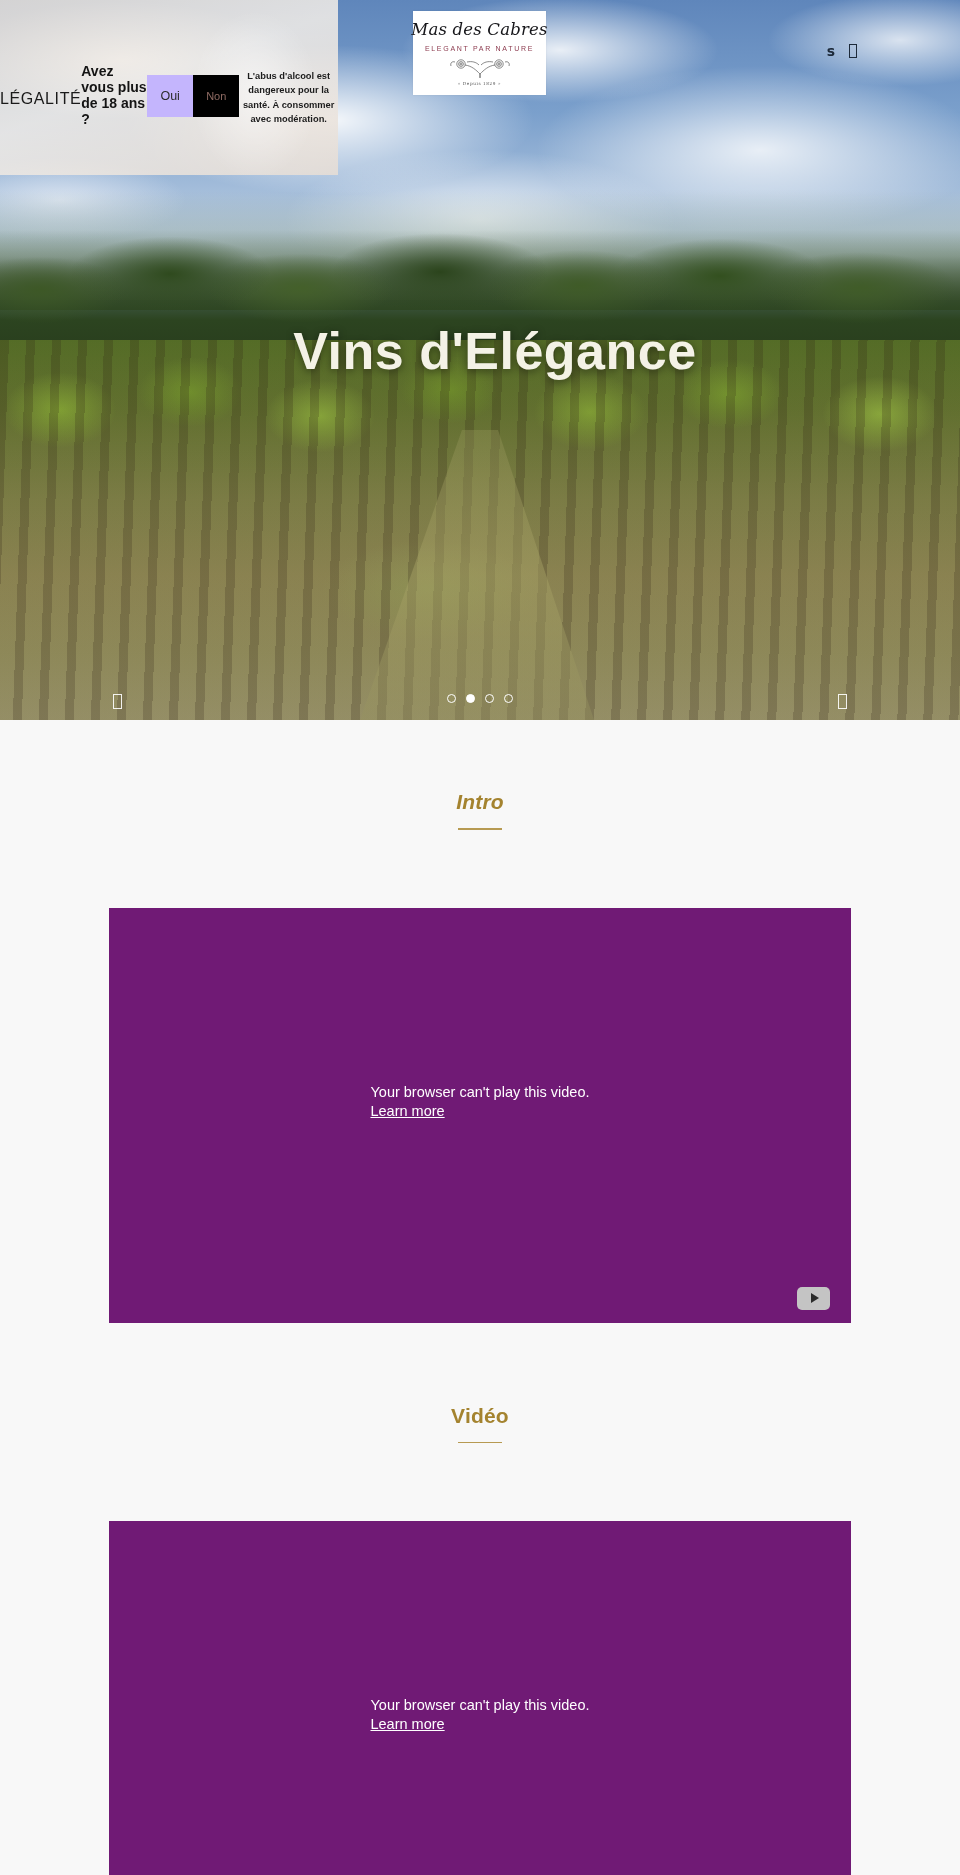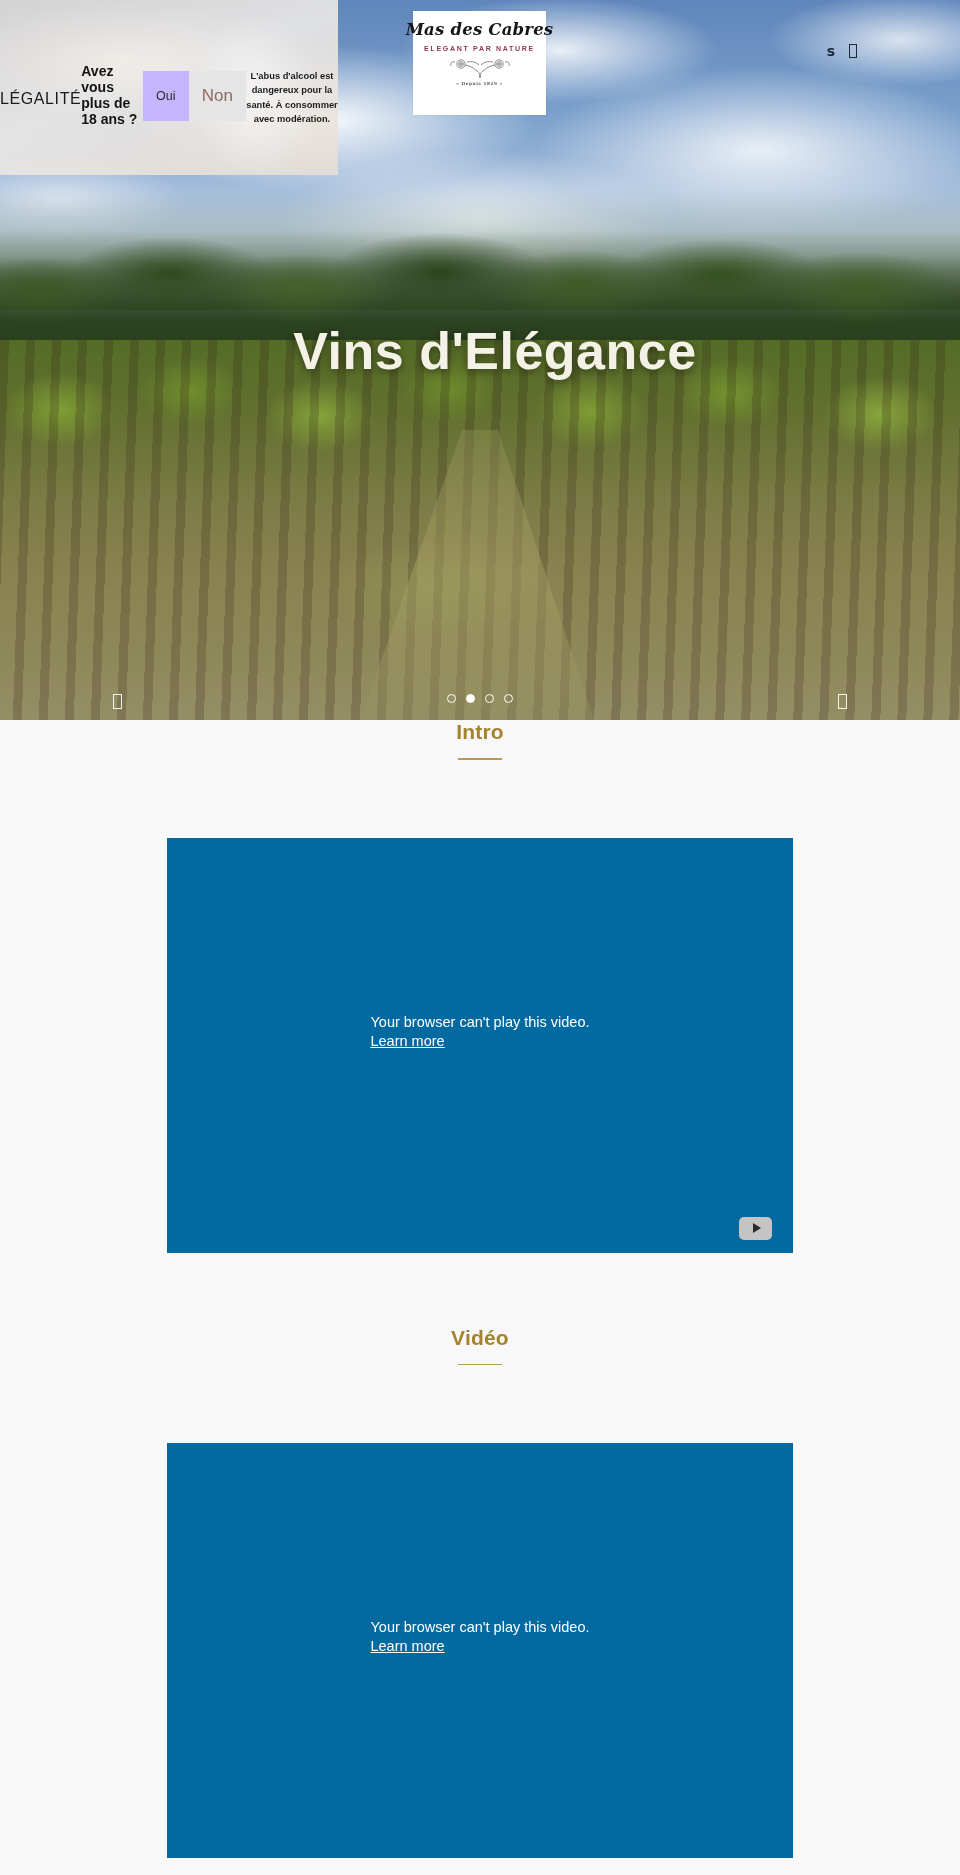--- a/index.html
+++ b/index.html
@@ -115,30 +115,29 @@
     display: inline-block;
     width: 8px; height: 14px;
     border: 1.4px solid #1d2a3a;
     font-size: 0;
   }
 
   
   .logo-card {
     position: absolute;
     left: 413px; top: 11px;
-    width: 133px; height: 104px;
+    width: 133px; height: 84px;
     background: #ffffff;
     z-index: 5;
     display: flex;
     flex-direction: column;
     align-items: center;
     justify-content: flex-start;
     padding-top: 11px;
     box-shadow: 0 0 2px rgba(0,0,0,.08);
-    font-weight: bold;
   }
   .logo-name {
     font-family: "DejaVu Serif", serif;
     font-style: italic;
     font-size: 16.5px;
     color: #16161a;
     letter-spacing: .2px;
     line-height: 1;
     white-space: nowrap;
   }
@@ -238,23 +237,23 @@
     background: #c4b5fd;
     color: #2b2b2b;
     font-size: 12.5px;
     border: none;
     cursor: pointer;
     font-family: "Liberation Sans", sans-serif;
   }
   .btn-non {
     min-width: 46px;
     padding: 15px 13px;
-    background: #e5e5e5;
+    background: #000000;
     color: #8f6b63;
-    font-size: 17px;
+    font-size: 11px;
     border: none;
     cursor: pointer;
     font-family: "Liberation Sans", sans-serif;
   }
   .age-warning {
     margin-top: 20px;
     width: 272px;
     text-align: center;
     font-size: 9.3px;
     font-weight: 700;
@@ -273,23 +272,23 @@
     letter-spacing: .2px;
   }
   .section-rule {
     margin: 14px auto 0;
     width: 44px; height: 1.5px;
     background: #b79a52;
   }
 
   .video-frame {
     position: relative;
-    width: 626px;
-    margin: 0 auto;
-    background: #0369a1;
+    width: 742px;
+    margin: 8px auto;
+    background: #701a75;
     overflow: hidden;
   }
   .video-msg {
     position: absolute;
     left: 50%;
     transform: translateX(-50%);
     text-align: left;
     color: #ffffff;
     font-size: 14.5px;
     line-height: 1.32;
@@ -380,21 +379,21 @@
         <button class="btn-oui">Oui</button>
         <button class="btn-non">Non</button>
       </div>
       <div class="age-warning">L'abus d'alcool est dangereux pour la santé. À consommer avec modération.</div>
     </div>
   </section>
 
   <main class="content">
 
     <section>
-      <div class="section-head" style="">
+      <div class="section-head" style="padding-top:70px;font-style:italic;">
         <h2 class="section-title">Intro</h2>
         <div class="section-rule"></div>
       </div>
 
       <div class="video-frame" style="height:415px; margin-top:78px;">
         <div class="video-msg" style="top:175px;">
           <div>Your browser can't play this video.</div>
           <a class="video-link">Learn more</a>
         </div>
         <div class="yt-play">

